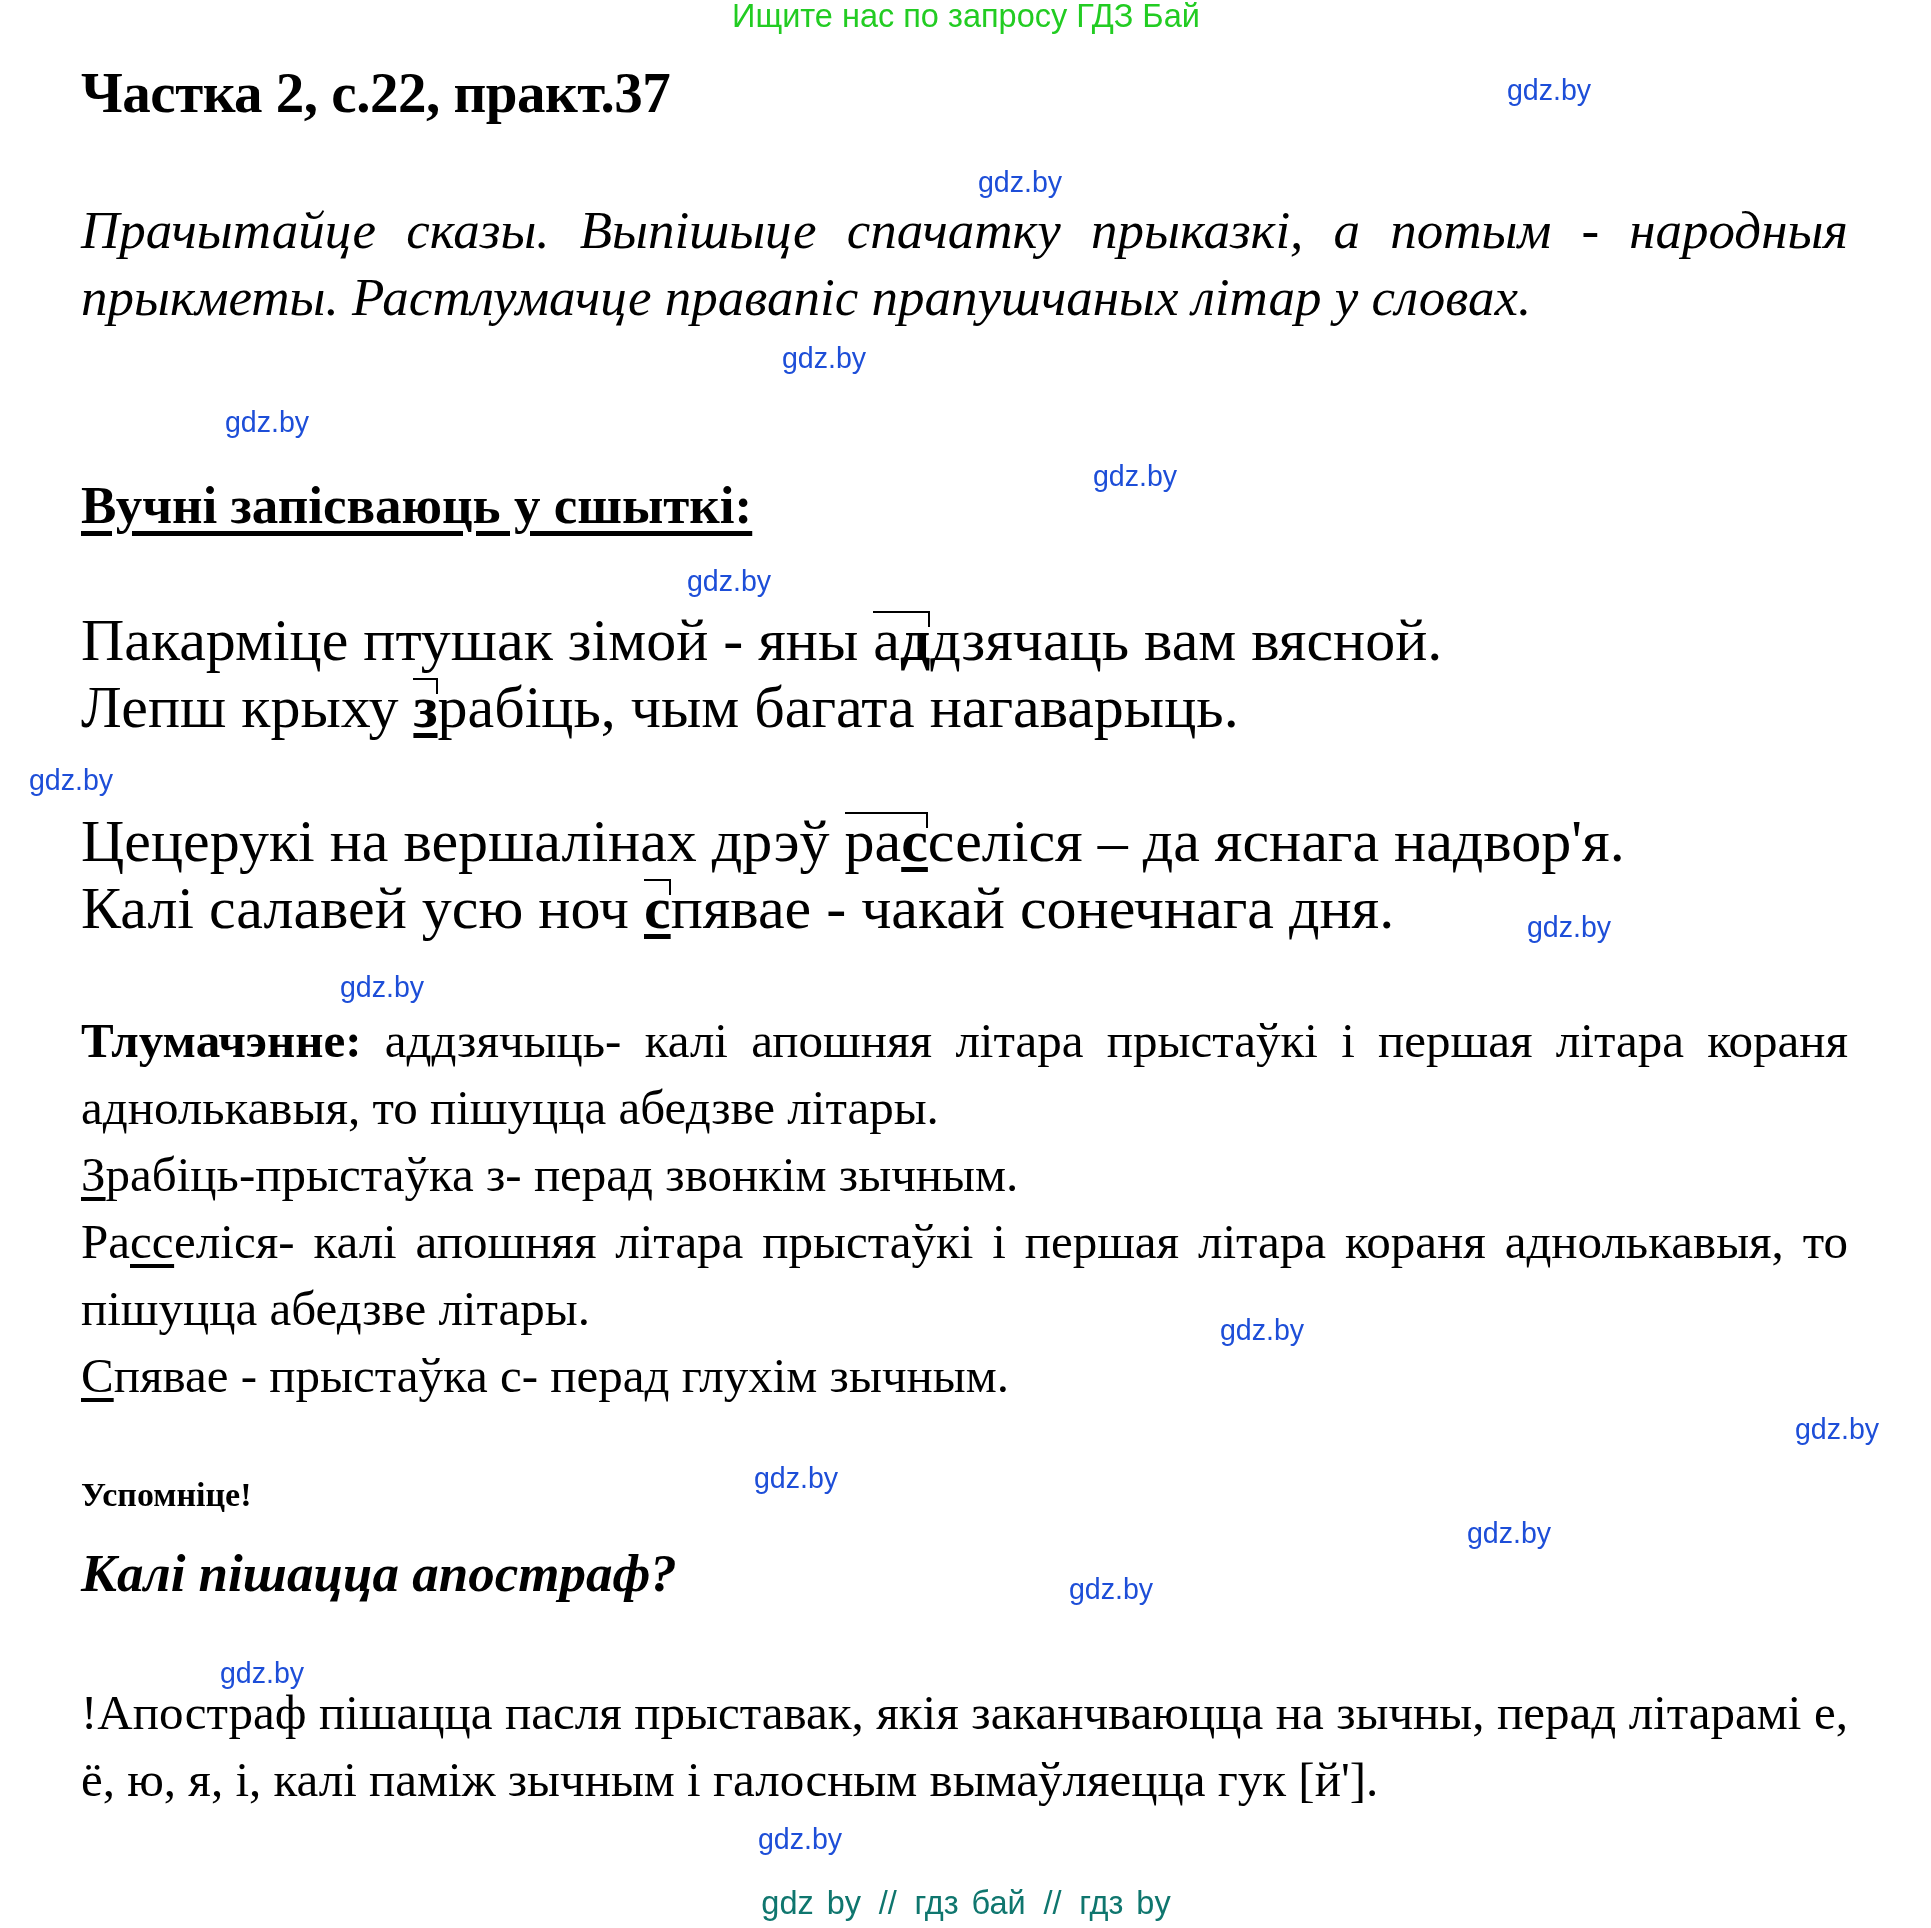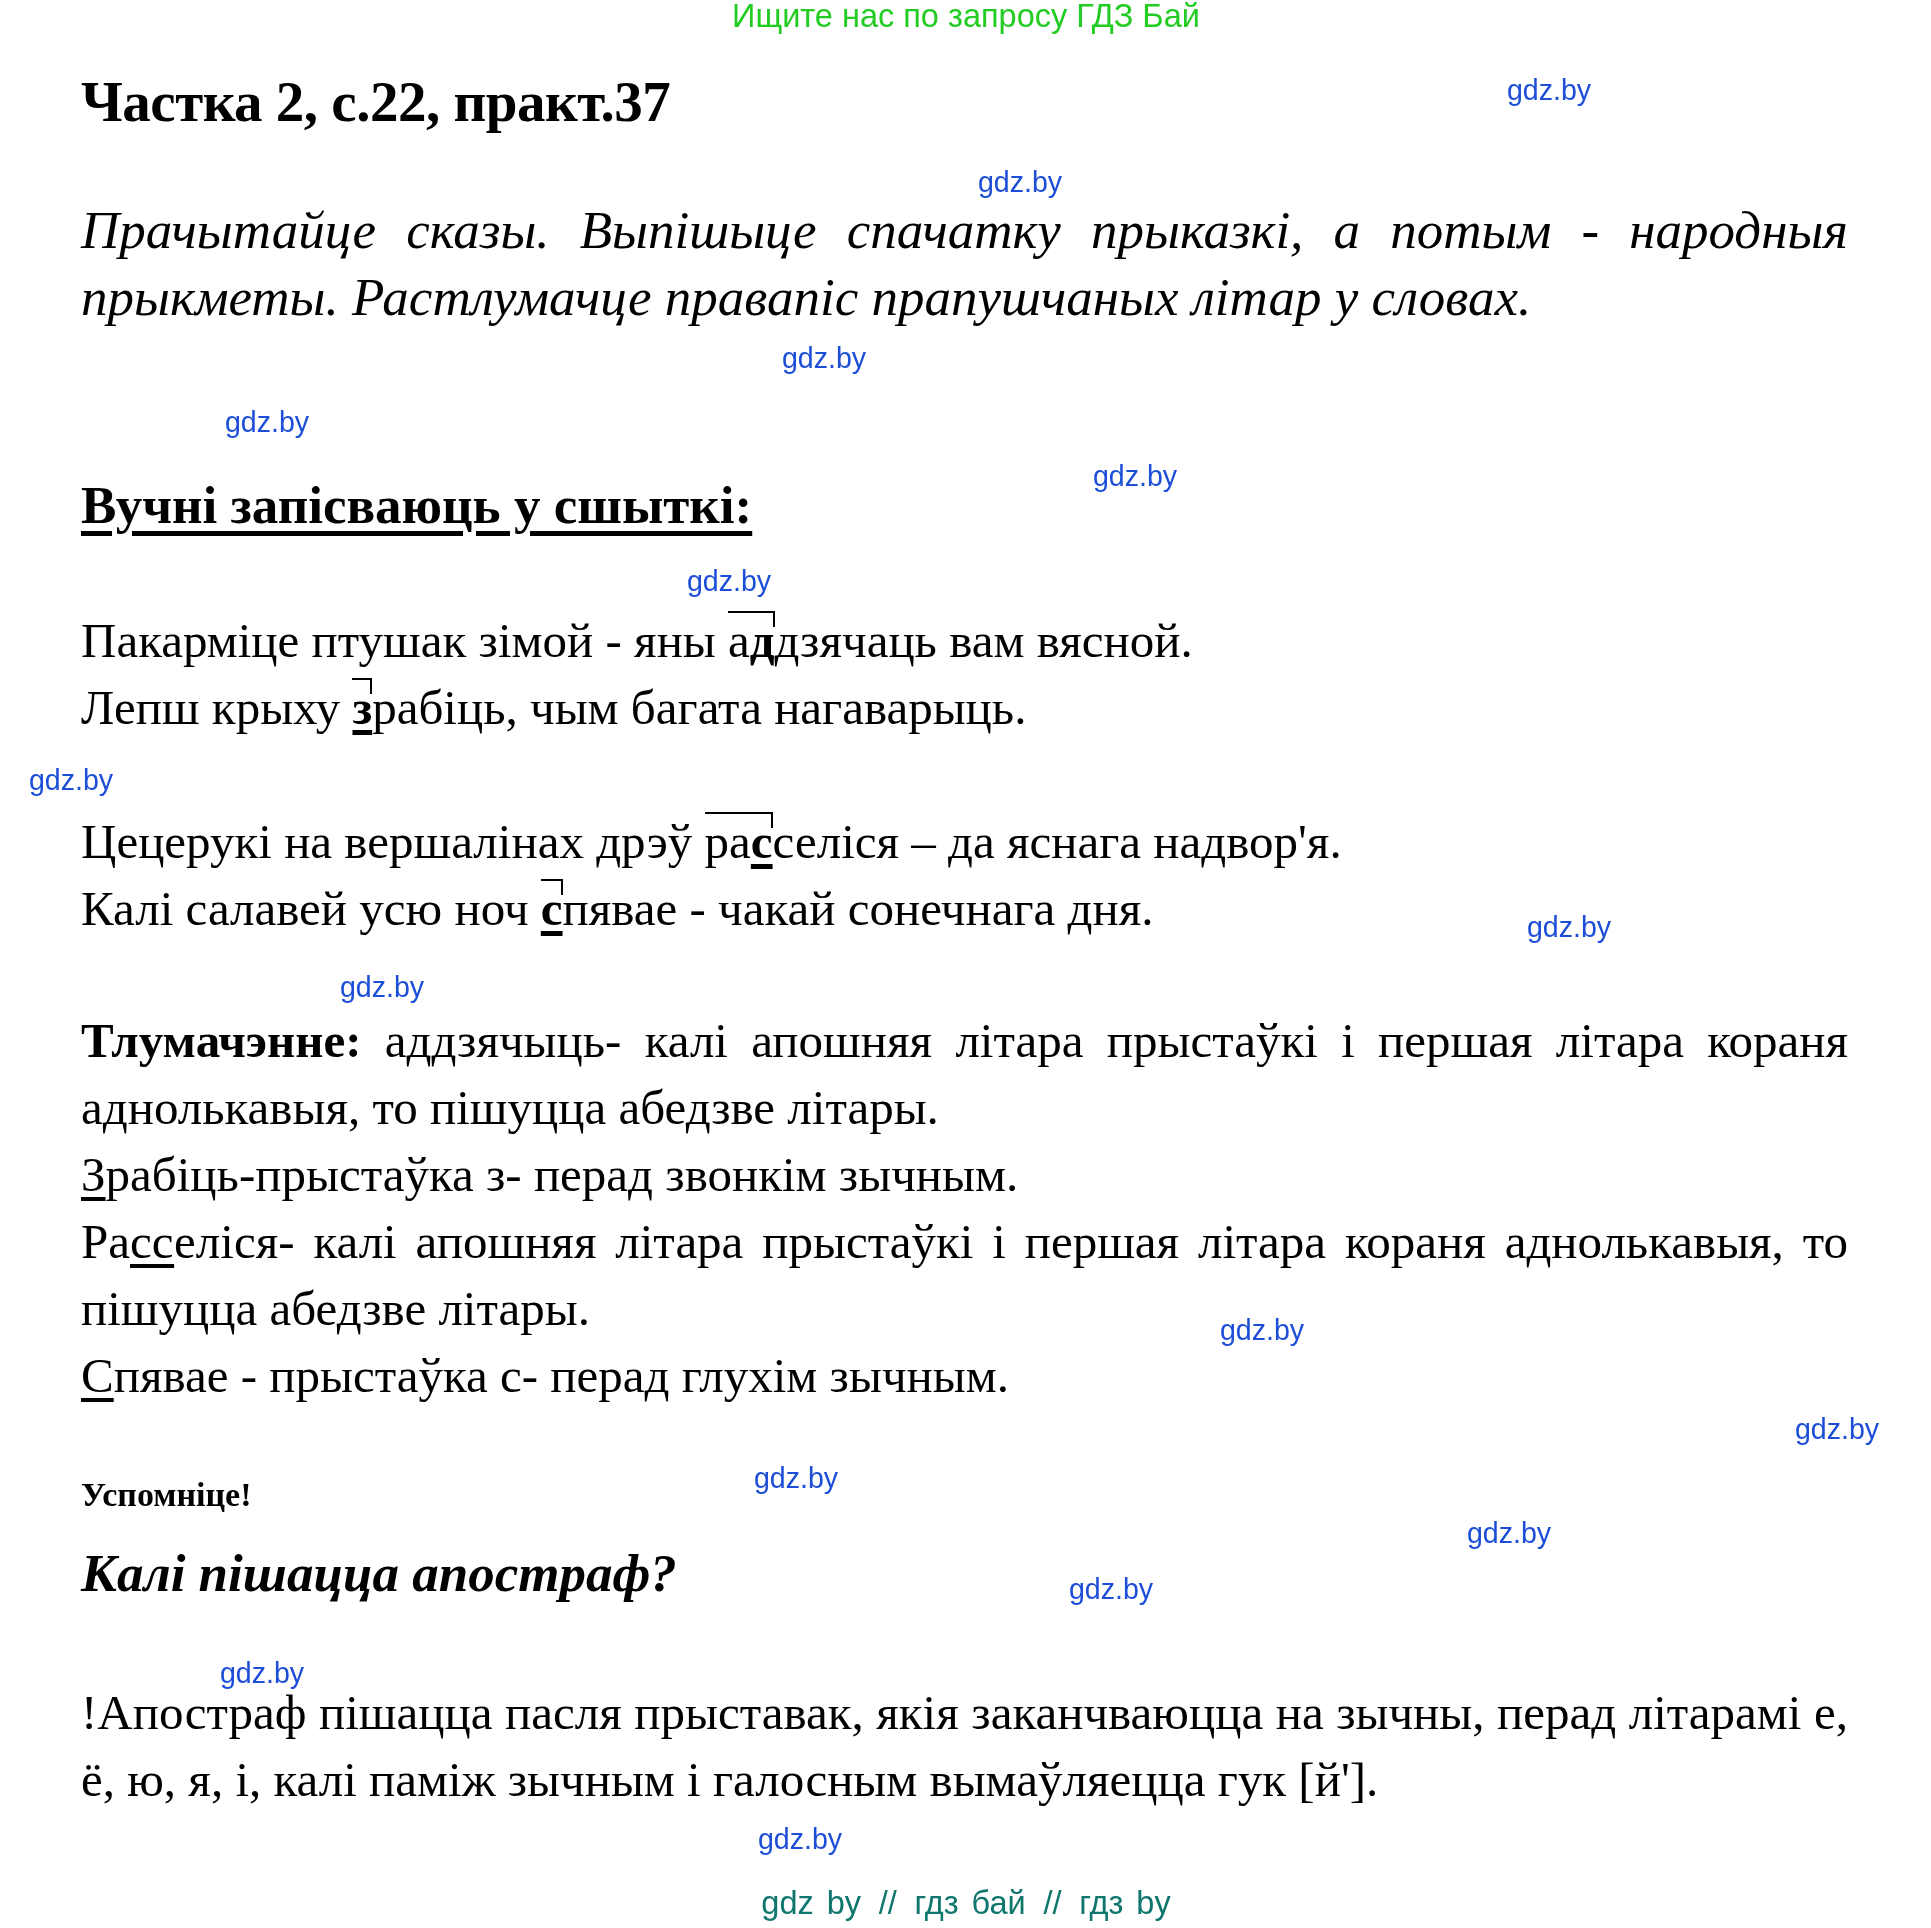--- a/index.html
+++ b/index.html
@@ -2,28 +2,28 @@
 <html><head>
 <meta charset="utf-8">
 <style>
   html, body { margin: 0; padding: 0; background: #ffffff; }
   body { width: 1932px; height: 1929px; position: relative; overflow: hidden; color: #000; }
   .abs { position: absolute; white-space: nowrap; }
   .serif { font-family: "Liberation Serif", "DejaVu Serif", serif; }
   .sans { font-family: "Liberation Sans", "DejaVu Sans", sans-serif; }
 
   .promo { left: 0; width: 1932px; top: -2px; text-align: center; font-size: 32.5px; color: #22cc22; }
-  .title { left: 81px; top: 69px; font-size: 57px; font-weight: bold; letter-spacing: -0.5px; }
+  .title { left: 81px; top: 60px; font-size: 57px; font-weight: bold; letter-spacing: -0.5px; }
 
   .block { position: absolute; left: 81px; width: 1767px; }
   .instr { top: 197px; font-size: 53px; font-weight: normal; font-style: italic; line-height: 67px; text-align: justify; text-align-last: left; }
 
   .heading { top: 475px; font-size: 53px; font-weight: bold; text-decoration: underline; text-decoration-thickness: 4.9px; text-underline-offset: 7.9px; }
 
-  .line { font-size: 49px; line-height: 67px; }
+  .line { font-size: 60px; line-height: 67px; }
   .l1 { top: 607px; }
   .l2 { top: 674px; }
   .l3 { top: 808px; }
   .l4 { top: 875px; }
 
   .pref { position: relative; display: inline-block; }
   .pref::before { content: ""; position: absolute; left: 0; right: 0; top: 3.9px; height: 2px; background: #000; }
   .pref::after { content: ""; position: absolute; right: 0; top: 3.9px; width: 2px; height: 15.8px; background: #000; }
   .mark { font-weight: bold; text-decoration: underline; text-decoration-thickness: 4.9px; text-underline-offset: 5.9px; }
   .ul { text-decoration: underline; text-decoration-thickness: 3.9px; text-underline-offset: 5.9px; }

